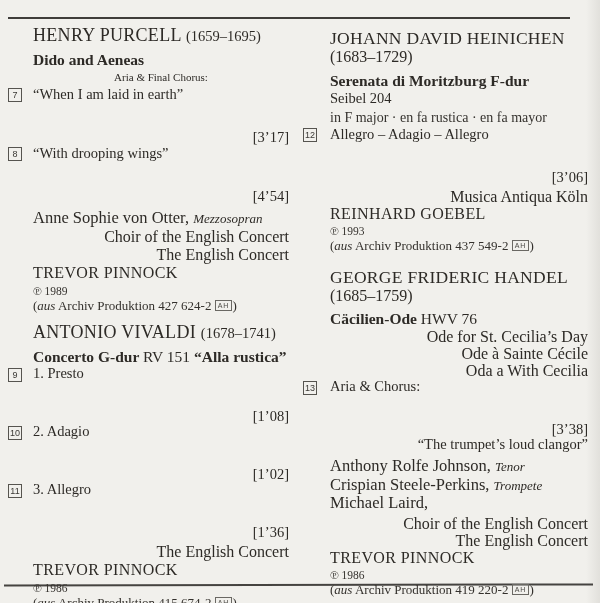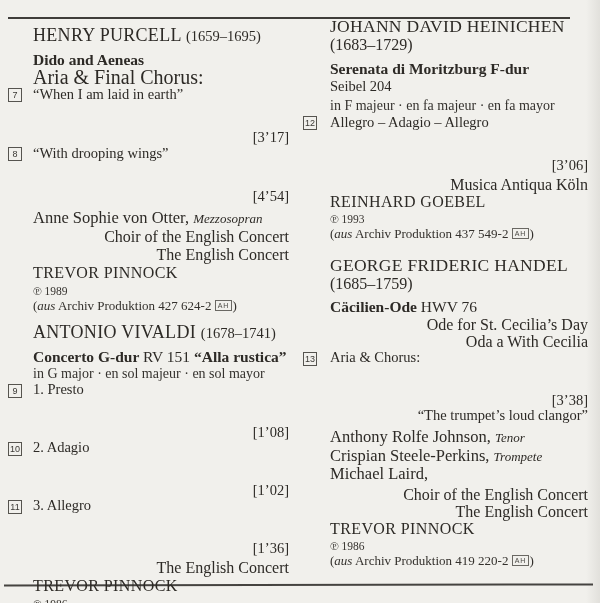--- a/index.html
+++ b/index.html
@@ -12,32 +12,32 @@
     position:relative;
   }
   .scan{position:absolute;inset:0;}
   .rule{position:absolute;background:#3f3d3a;}
   .rule-top{left:8px;top:17px;width:562px;height:2px;}
   .rule-bottom{left:4px;top:584px;width:589px;height:2px;background:#454340;transform:rotate(-0.12deg);}
   .edge-right{position:absolute;right:0;top:0;width:14px;height:100%;
     background:linear-gradient(to right, rgba(0,0,0,0), rgba(90,85,75,0.10));}
   .col{position:absolute;}
   .col-left{left:8px;top:24px;width:281px;}
-  .col-right{left:303px;top:16px;width:285px;}
+  .col-right{left:303px;top:28px;width:285px;}
   .col-left .coltext{padding-left:25px;}
   .col-right .coltext{padding-left:27px;}
 
   .composer-line{font-size:18px;line-height:22px;letter-spacing:.3px;white-space:nowrap;}
   .col-right .composer-line{font-size:17.5px;line-height:20px;}
   .dates{font-size:14.5px;letter-spacing:0;}
   .dates-line{font-size:16px;line-height:18px;}
   .work{font-size:15.5px;line-height:19px;font-weight:bold;margin-top:3px;white-space:nowrap;}
   .work .normal{font-weight:normal;}
   .catalog{font-size:14.5px;line-height:17px;}
-  .body-line{font-size:20px;line-height:17px;}
+  .body-line{font-size:11px;line-height:17px;text-align:center;}
   .keys{font-size:14px;line-height:16px;color:#35322e;}
   .mt3{margin-top:3px;} .mt4{margin-top:4px;} .mt5{margin-top:5px;}
   .sec2-left{margin-top:8px;}
   .sec2-right{margin-top:14px;}
 
   .track{display:flex;font-size:14.5px;line-height:16px;align-items:flex-start;}
   .col-left .track{margin-left:-25px;}
   .col-right .track{margin-left:-27px;}
   .tnum{flex:none;width:12px;height:12px;border:1px solid #56544f;font-size:9px;
         line-height:12px;text-align:center;margin-top:2px;color:#3a3834;
@@ -111,21 +111,20 @@
       <section class="sec2-left">
         <div class="composer-line">
           <span>ANTONIO VIVALDI</span>
           <span class="dates">(1678–1741)</span>
         </div>
         <div class="work">
           <span>Concerto G-dur</span>
           <span class="normal">RV 151</span>
           <span>“Alla rustica”</span>
         </div>
-        <div class="keys">in G major · en sol majeur · en sol mayor</div>
 
         <div class="track track-sm">
           <span class="tnum">9</span>
           <span class="ttitle">1. Presto</span>
           <span class="ttime">[1’08]</span>
         </div>
         <div class="track track-sm">
           <span class="tnum">10</span>
           <span class="ttitle">2. Adagio</span>
           <span class="ttime">[1’02]</span>
@@ -152,21 +151,21 @@
   <div class="col col-right">
     <div class="coltext">
 
       <section>
         <div class="composer-line">
           <span>JOHANN DAVID HEINICHEN</span>
         </div>
         <div class="dates-line">(1683–1729)</div>
         <div class="work mt5">Serenata di Moritzburg F-dur</div>
         <div class="catalog">Seibel 204</div>
-        <div class="keys mt3">in F majeur · en fa majeur · en fa mayor</div>
+        <div class="keys mt3">in F major · en fa rustica · en fa mayor</div>
 
         <div class="track">
           <span class="tnum">12</span>
           <span class="ttitle">Allegro – Adagio – Allegro</span>
           <span class="ttime">[3’06]</span>
         </div>
 
         <div class="ensemble mt3">Musica Antiqua Köln</div>
         <div class="conductor">REINHARD GOEBEL</div>
         <div class="phono">℗ 1993</div>
@@ -180,20 +179,21 @@
       <section class="sec2-right">
         <div class="composer-line">
           <span>GEORGE FRIDERIC HANDEL</span>
         </div>
         <div class="dates-line">(1685–1759)</div>
         <div class="work mt4">
           <span>Cäcilien-Ode</span>
           <span class="normal">HWV 76</span>
         </div>
         <div class="ensemble">Ode for St. Cecilia’s Day</div>
+        <div class="ensemble">Ode à Sainte Cécile</div>
         <div class="ensemble">Oda a With Cecilia</div>
 
         <div class="track track-sm">
           <span class="tnum">13</span>
           <span class="ttitle">Aria &amp; Chorus:</span>
           <span class="ttime">[3’38]</span>
         </div>
         <div class="tsub">“The trumpet’s loud clangor”</div>
 
         <div class="performer-line mt4">

